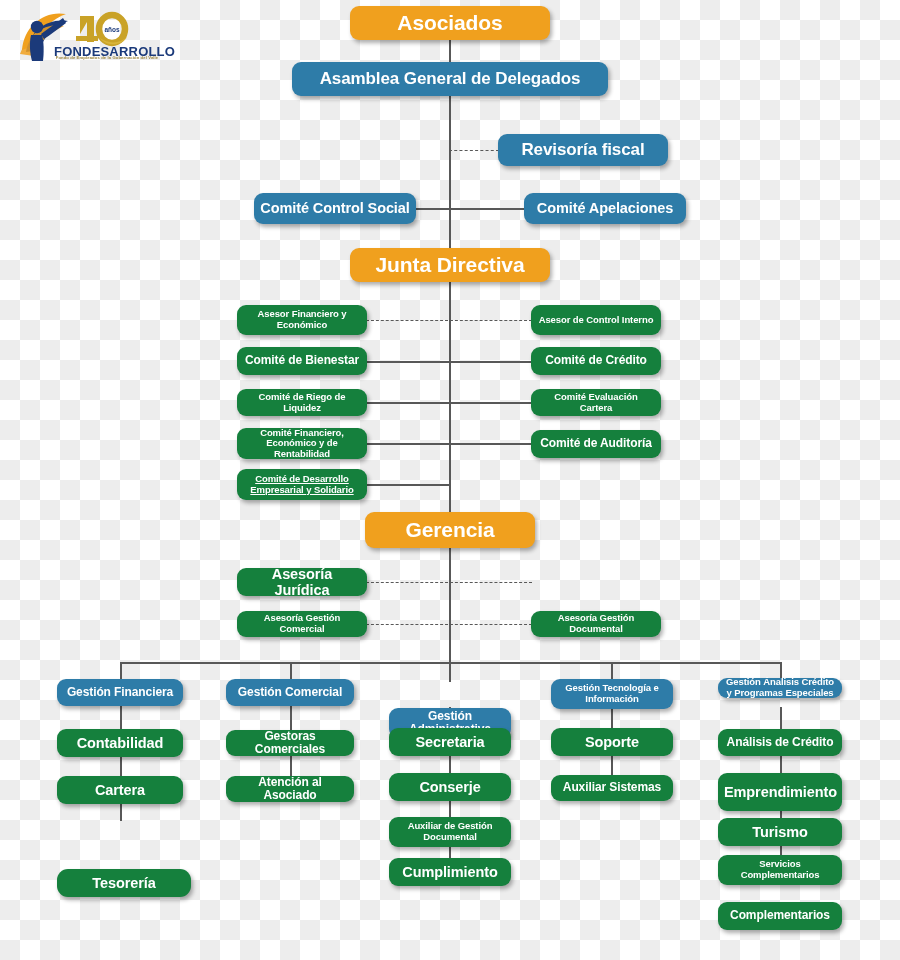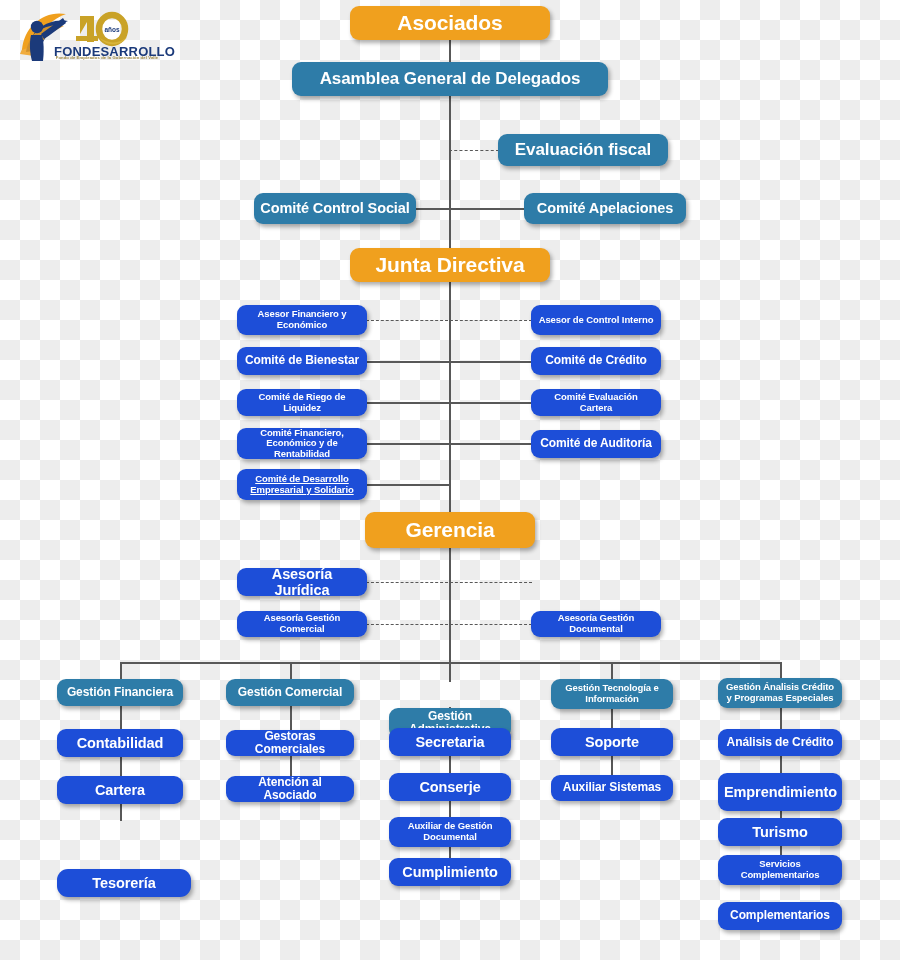--- a/index.html
+++ b/index.html
@@ -54,21 +54,21 @@
     box-shadow: 2px 3px 4px rgba(0,0,0,0.32);
     line-height: 1.12;
     z-index: 3;
     padding: 2px 6px;
     letter-spacing: -0.1px;
   }
   .node span { display: block; width: 100%; }
 
   .orange { background: #F0A01E; }
   .mid    { background: #2E7CA8; }
-  .navy   { background: #1d4ed8; }
+  .navy   { background: #15803d; }
 
   .t-xl { font-size: 21px; font-weight: bold; }
   .t-lg { font-size: 17px; font-weight: bold; }
   .t-md { font-size: 14.5px; font-weight: bold; }
   .t-sm { font-size: 12px; font-weight: bold; }
   .t-xs { font-size: 9.5px; font-weight: bold; }
 
   
   #logo {
     position: absolute;
@@ -167,21 +167,21 @@
 
   <div class="node orange t-xl" style="left:350px; top:6px;   width:200px; height:34px;">
     <span>Asociados</span>
   </div>
 
   <div class="node mid t-lg" style="left:292px; top:62px;  width:316px; height:34px;">
     <span>Asamblea General de Delegados</span>
   </div>
 
   <div class="node mid t-lg" style="left:498px; top:134px; width:170px; height:32px;">
-    <span>Evaluación fiscal</span>
+    <span>Revisoría fiscal</span>
   </div>
 
   <div class="node mid t-md" style="left:206px; top:193px; width:162px; height:31px;margin-left:48px;">
     <span>Comité Control Social</span>
   </div>
 
   <div class="node mid t-md" style="left:524px; top:193px; width:162px; height:31px;">
     <span>Comité Apelaciones</span>
   </div>
 
@@ -274,21 +274,21 @@
   <div class="node mid t-xs" style="left:551px; top:679px; width:122px; height:30px;">
     <span>Gestión Tecnología e Información</span>
   </div>
   <div class="node navy t-md" style="left:551px; top:728px; width:122px; height:28px;">
     <span>Soporte</span>
   </div>
   <div class="node navy t-sm" style="left:551px; top:775px; width:122px; height:26px;">
     <span>Auxiliar Sistemas</span>
   </div>
 
-  <div class="node mid t-xs" style="left:718px; top:678px; width:124px; height:30px;">
+  <div class="node mid t-xs" style="left:718px; top:678px; width:124px; height:20px;">
     <span>Gestión Ánalisis Crédito y Programas Especiales</span>
   </div>
   <div class="node navy t-sm" style="left:718px; top:729px; width:124px; height:27px;">
     <span>Análisis de Crédito</span>
   </div>
   <div class="node navy t-md" style="left:718px; top:773px; width:124px; height:38px;">
     <span>Emprendimiento</span>
   </div>
   <div class="node navy t-md" style="left:718px; top:818px; width:124px; height:28px;">
     <span>Turismo</span>

